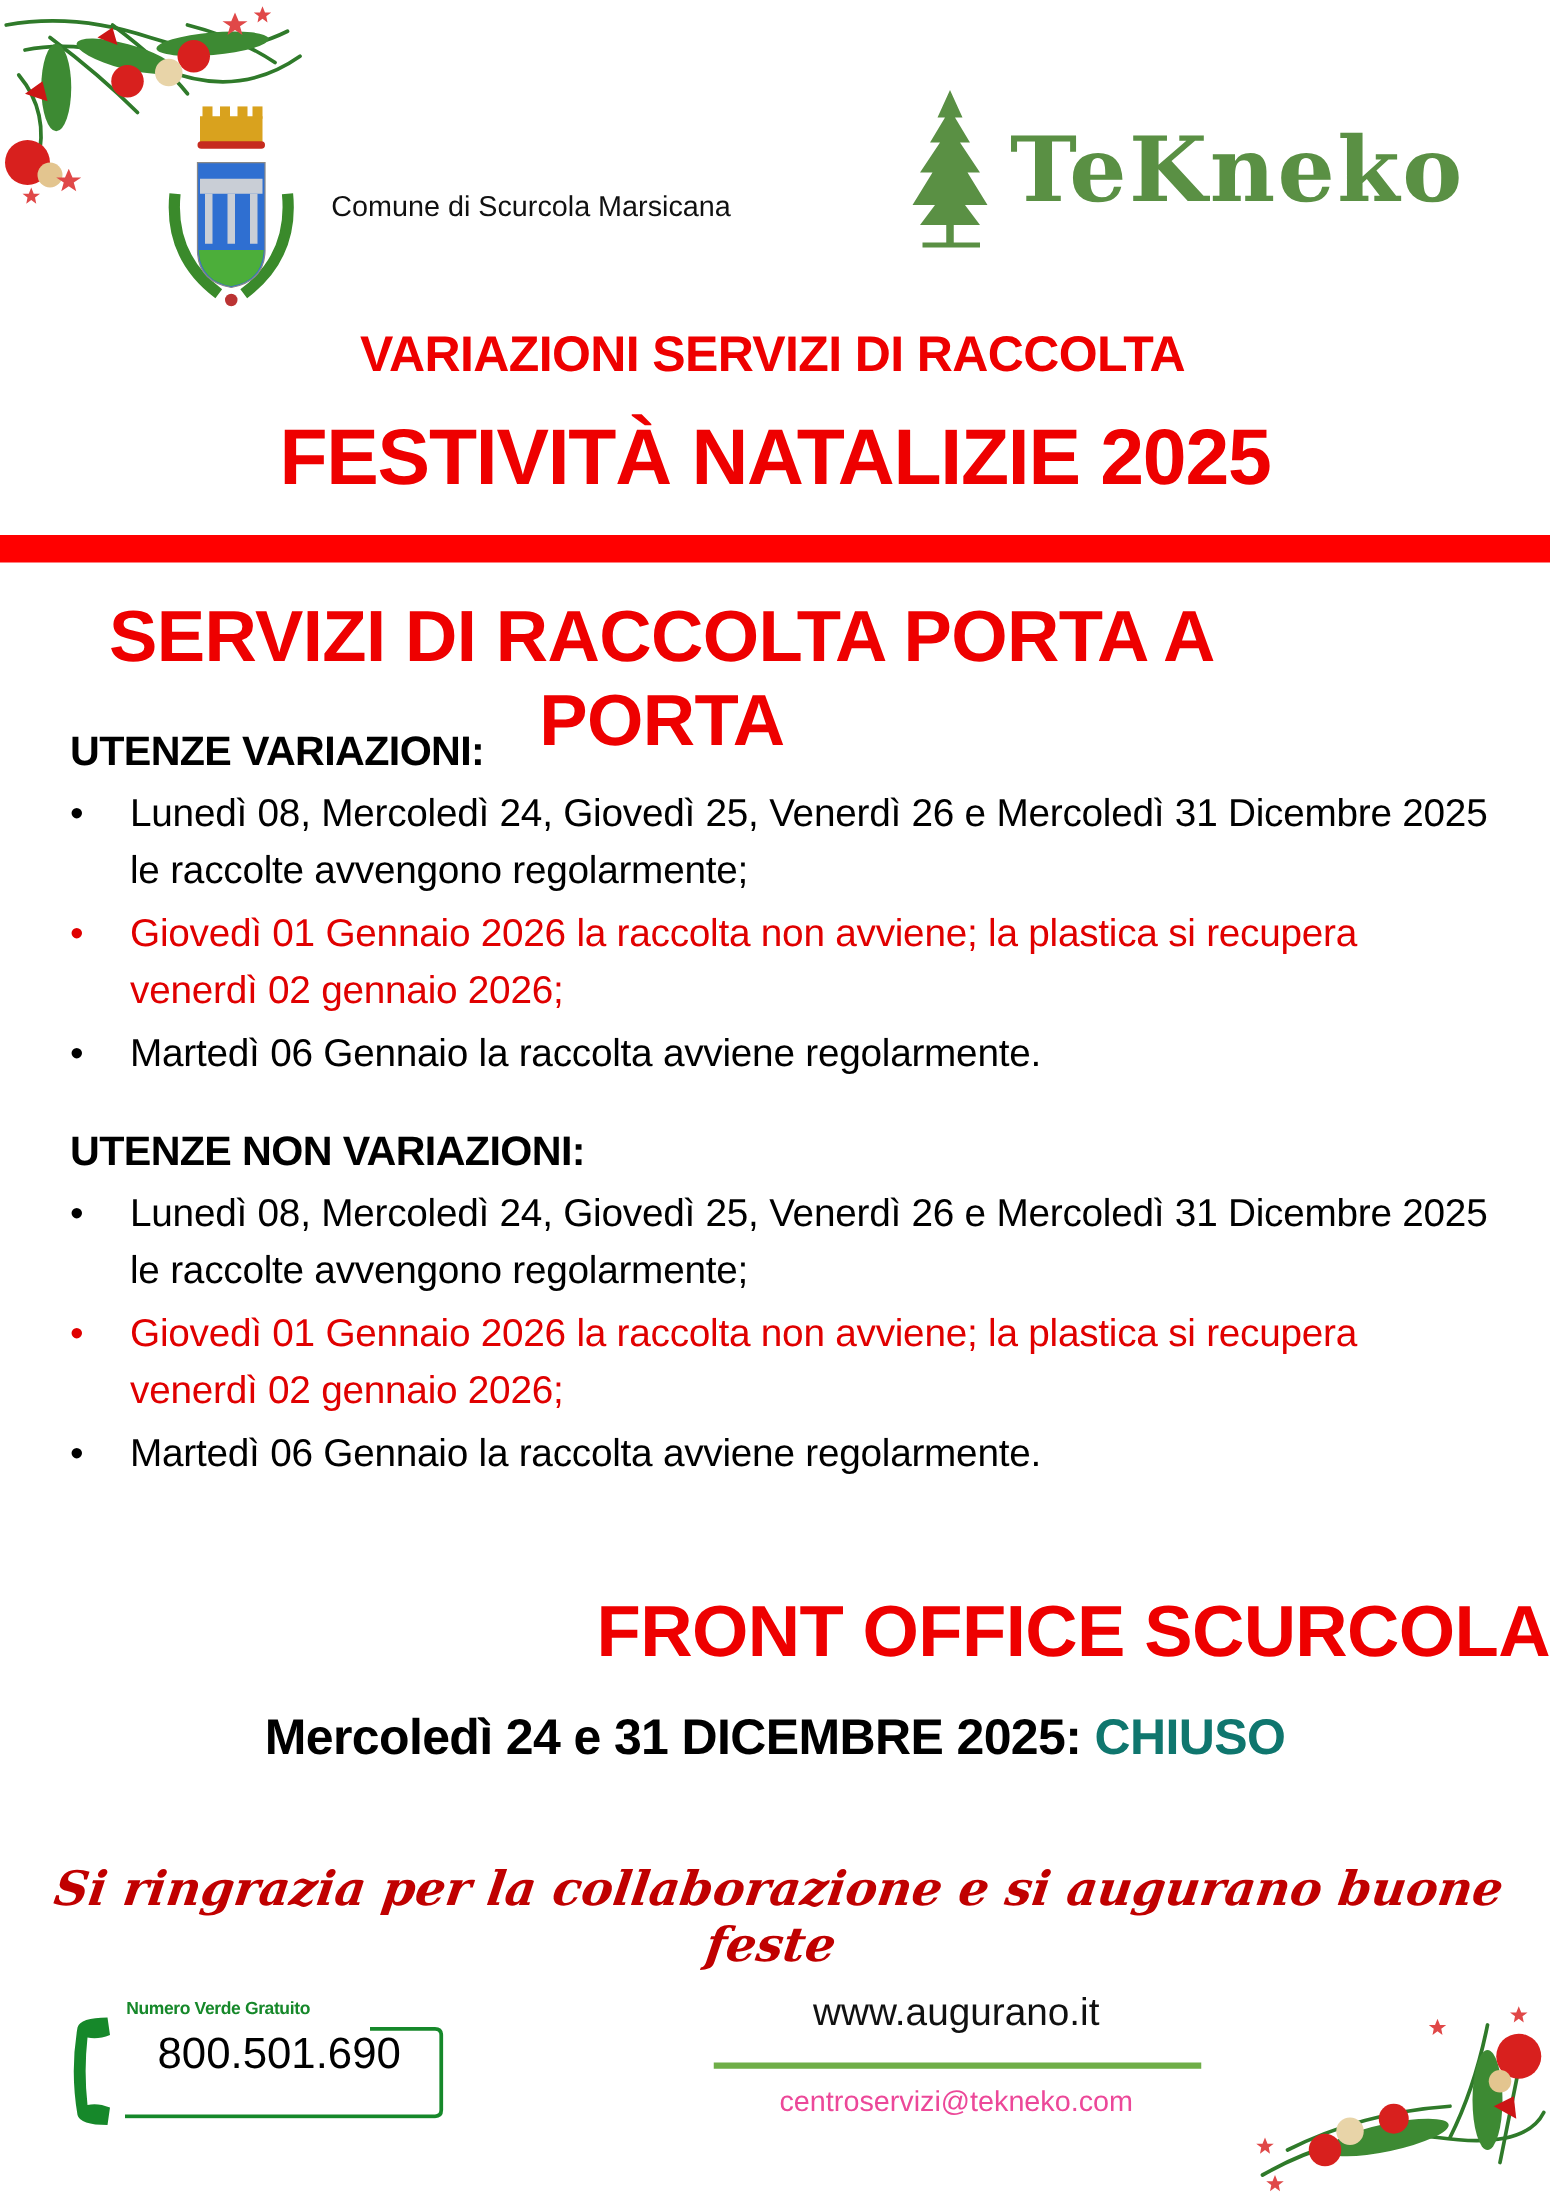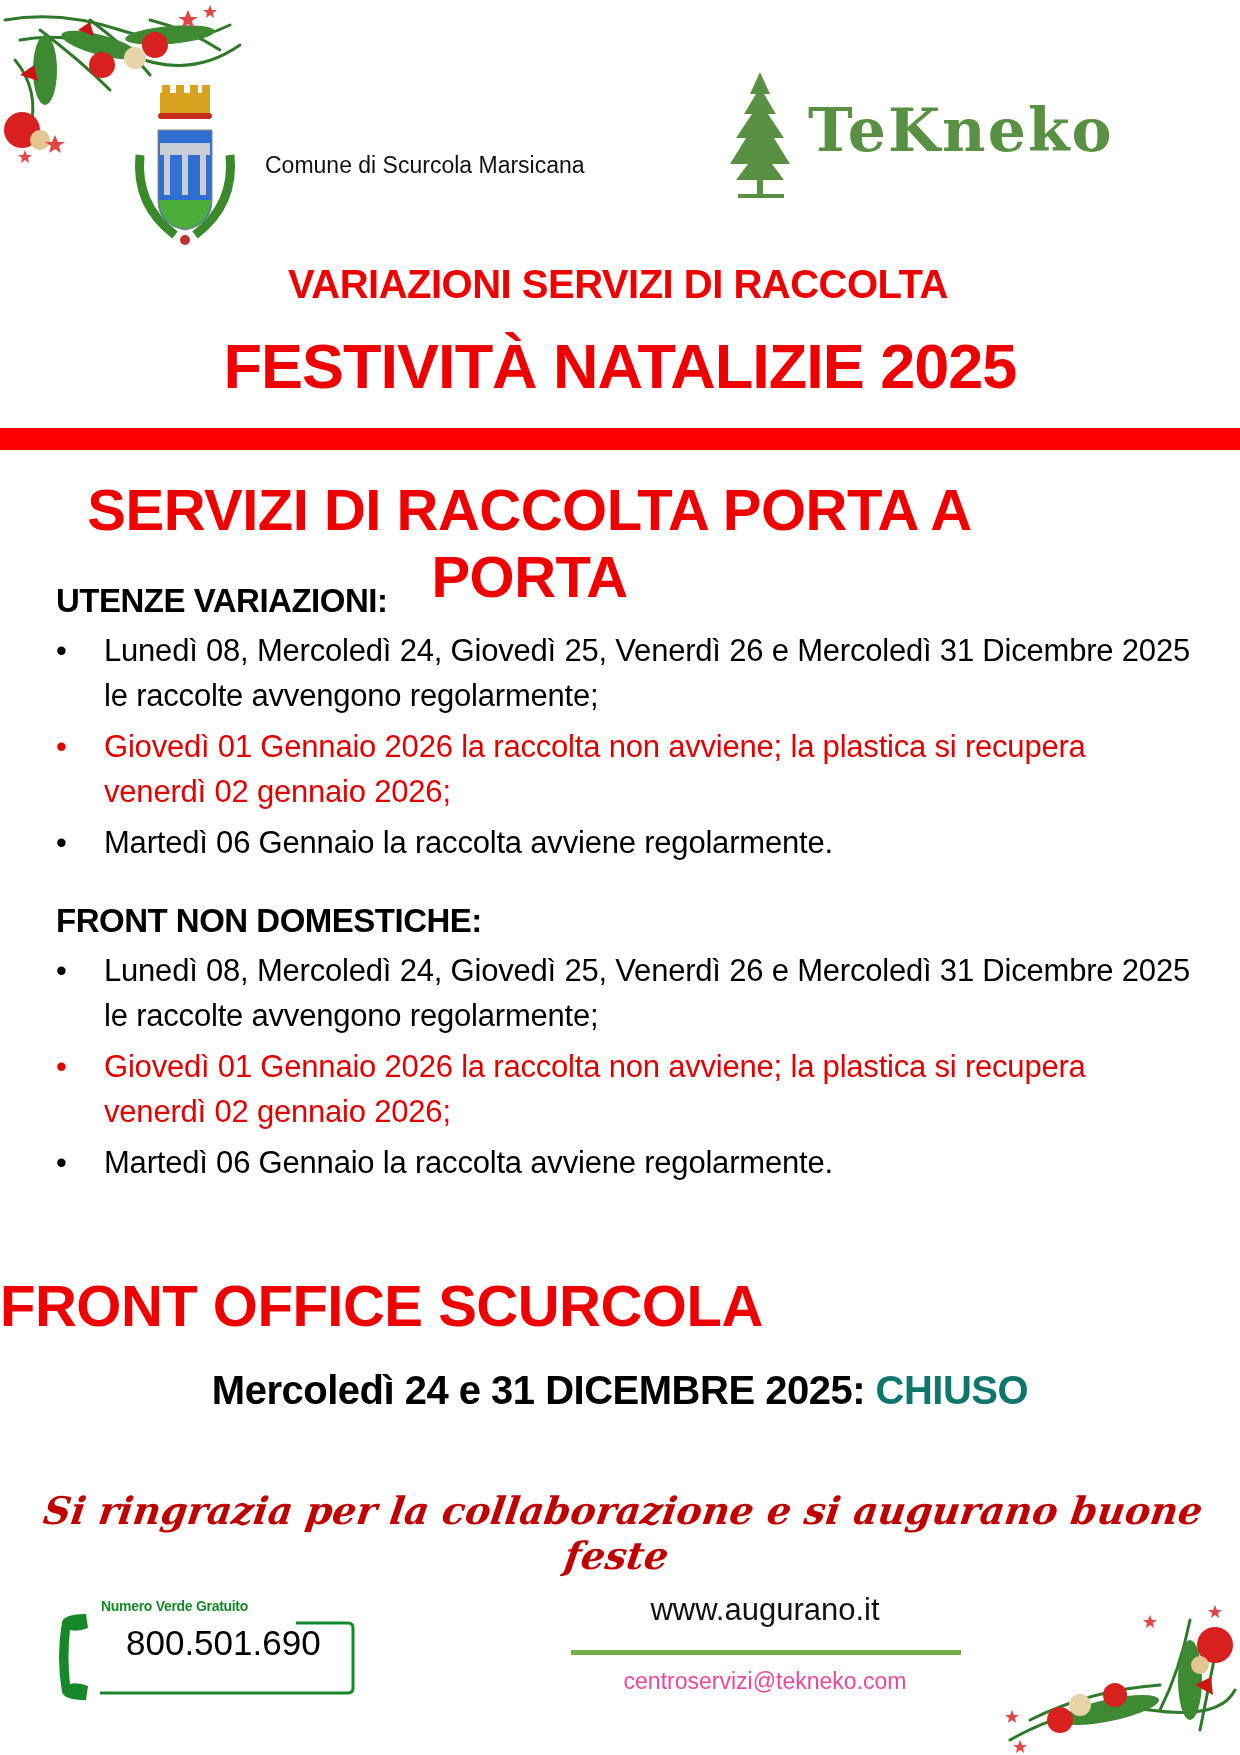--- a/index.html
+++ b/index.html
@@ -8,21 +8,21 @@
   .abs { position:absolute; }
 
   
   .garland-tl { left:0; top:0; width:270px; height:165px; }
   .garland-br { left:990px; top:1590px; width:250px; height:165px; }
 
   .crest { left:130px; top:85px; width:125px; height:165px; }
   .comune-name { left:265px; top:152px; font-size:23px; color:#111; }
 
   .logo-tree { left:726px; top:72px; width:68px; height:132px; }
-  .logo-word { left:808px; top:100px; font-family:"DejaVu Serif", serif; font-size:60px;
+  .logo-word { left:808px; top:100px; font-family:"DejaVu Serif", serif; font-size:72px;
                font-weight:bold; color:#5a9044; letter-spacing:2px; line-height:1; }
 
   .title1 { left:0; width:1236px; top:262px; text-align:center; color:#ee0000;
             font-weight:bold; font-size:40px; letter-spacing:-0.5px; }
   .title2 { left:0; width:1240px; top:330px; text-align:center; color:#ee0000;
             font-weight:bold; font-size:63px; letter-spacing:-1px; }
   .red-bar { left:0; top:428px; width:1240px; height:22px; background:#ff0000; }
 
   .section-title { left:0; width:1059px; top:476px; text-align:center; color:#ee0000;
                    font-weight:bold; font-size:58px; letter-spacing:-0.5px; }
@@ -30,21 +30,21 @@
   .group { left:56px; width:1140px; }
   .group h3 { margin:0 0 8px 0; font-size:33px; font-weight:bold; letter-spacing:-0.5px; }
   .group ul { list-style:none; margin:0; padding:0; }
   .group li { position:relative; padding-left:48px; font-size:31px; line-height:45px;
               margin-bottom:6px; letter-spacing:-0.2px; }
   .group li .bullet { position:absolute; left:0; top:0; width:20px; }
   .group li.red { color:#e00000; }
   .g1 { top:582px; }
   .g2 { top:902px; }
 
-  .fo-title { left:0; width:1240px; top:1272px; text-align:left; color:#ee0000;
+  .fo-title { left:0; width:1240px; top:1272px; text-align:right; color:#ee0000;
               font-weight:bold; font-size:58px; letter-spacing:-0.5px; }
   .fo-line { left:0; width:1240px; top:1368px; text-align:center; font-weight:bold;
              font-size:40px; letter-spacing:-0.5px; }
   .fo-line .closed { color:#0f766e; }
 
   .thanks { left:0; width:1240px; top:1488px; text-align:center; color:#c00000;
             font-family:"DejaVu Serif", serif; font-style:italic; font-weight:bold;
             font-size:38px; letter-spacing:0px; transform:skewX(-8deg); }
 
   .phone-icon { left:56px; top:1612px; width:34px; height:90px; }
@@ -123,21 +123,21 @@
 <div class="abs group g1">
   <h3>UTENZE VARIAZIONI:</h3>
   <ul>
     <li><span class="bullet">•</span><span>Lunedì 08, Mercoledì 24, Giovedì 25, Venerdì 26 e Mercoledì 31 Dicembre 2025 le raccolte avvengono regolarmente;</span></li>
     <li class="red"><span class="bullet">•</span><span>Giovedì 01 Gennaio 2026 la raccolta non avviene; la plastica si recupera venerdì 02 gennaio 2026;</span></li>
     <li><span class="bullet">•</span><span>Martedì 06 Gennaio la raccolta avviene regolarmente.</span></li>
   </ul>
 </div>
 
 <div class="abs group g2">
-  <h3>FRONT NON DOMESTICHE:</h3>
+  <h3>UTENZE NON VARIAZIONI:</h3>
   <ul>
     <li><span class="bullet">•</span><span>Lunedì 08, Mercoledì 24, Giovedì 25, Venerdì 26 e Mercoledì 31 Dicembre 2025 le raccolte avvengono regolarmente;</span></li>
     <li class="red"><span class="bullet">•</span><span>Giovedì 01 Gennaio 2026 la raccolta non avviene; la plastica si recupera venerdì 02 gennaio 2026;</span></li>
     <li><span class="bullet">•</span><span>Martedì 06 Gennaio la raccolta avviene regolarmente.</span></li>
   </ul>
 </div>
 
 <div class="abs fo-title">FRONT OFFICE SCURCOLA</div>
 <div class="abs fo-line">
   <span>Mercoledì 24 e 31 DICEMBRE 2025: </span><span class="closed">CHIUSO</span>

